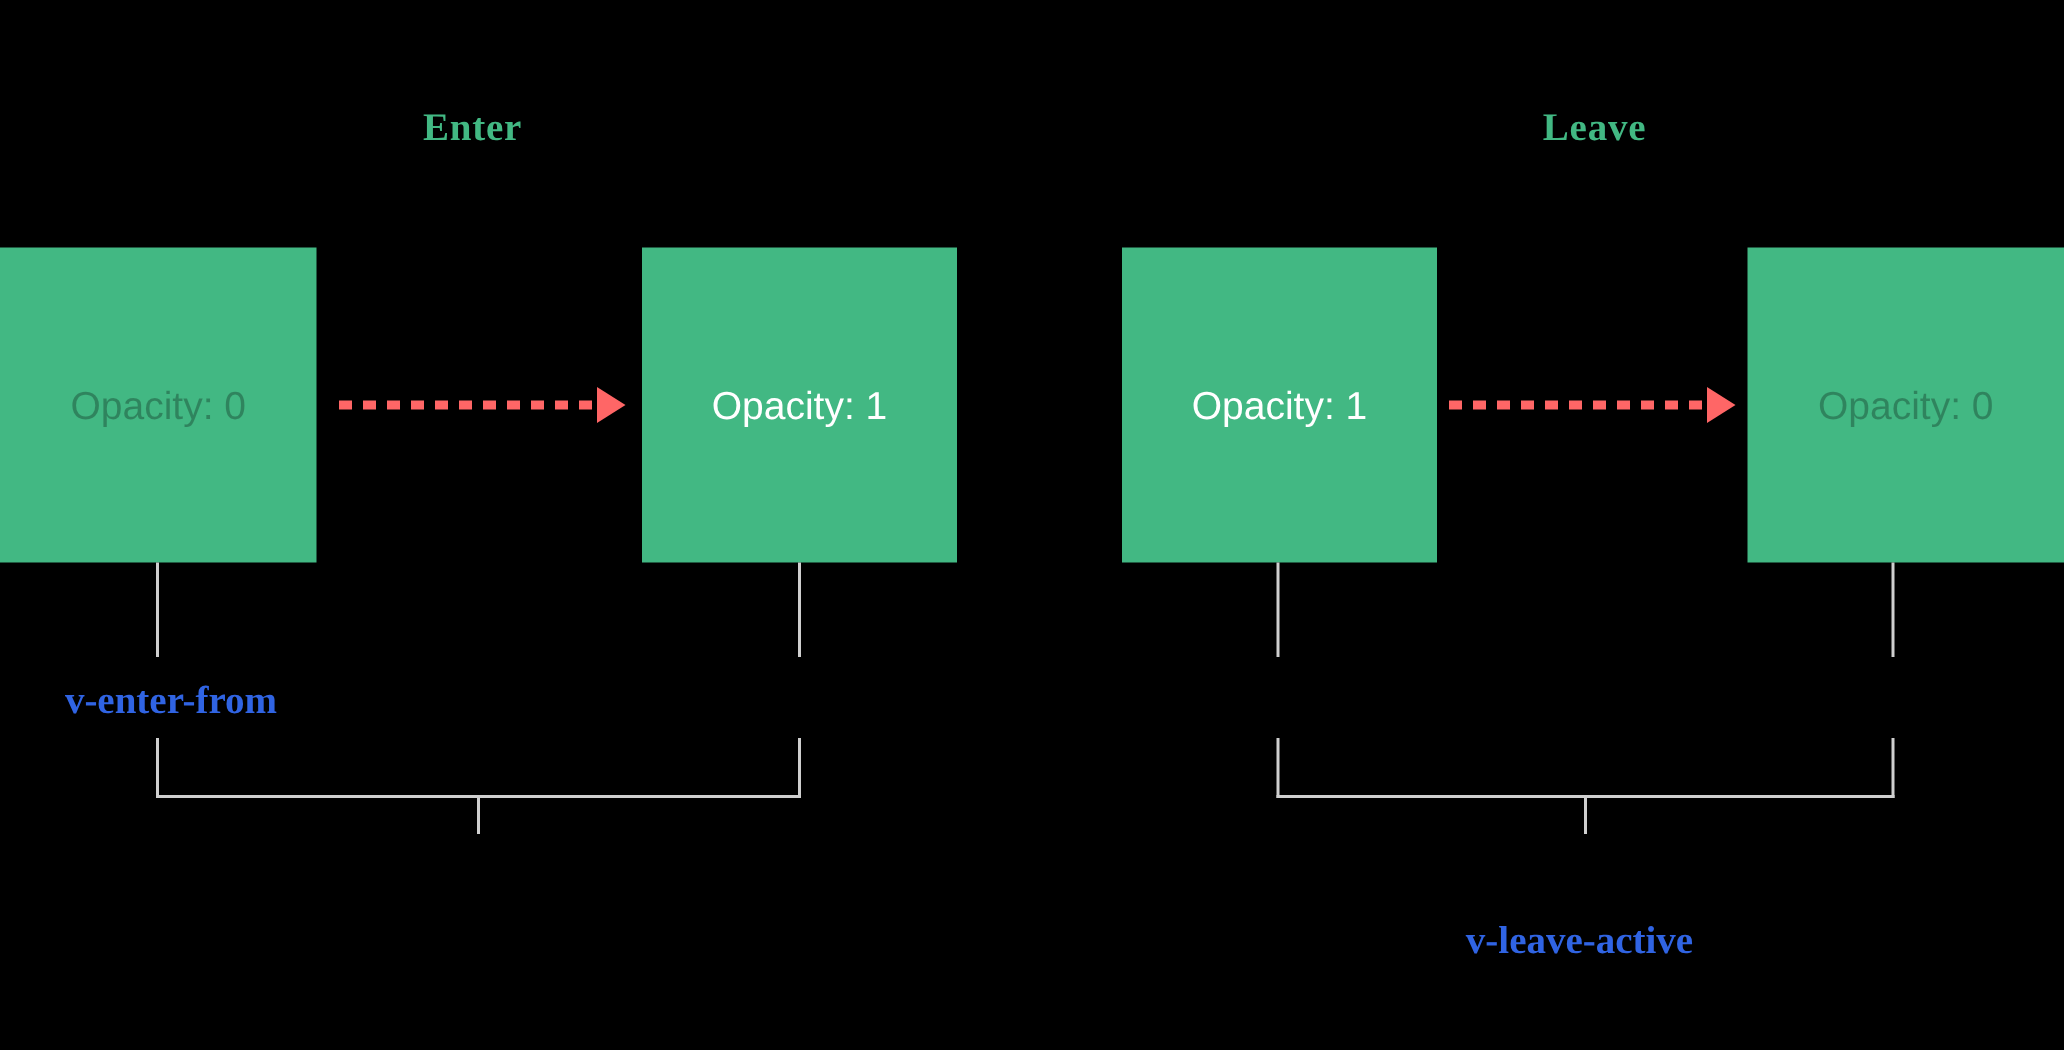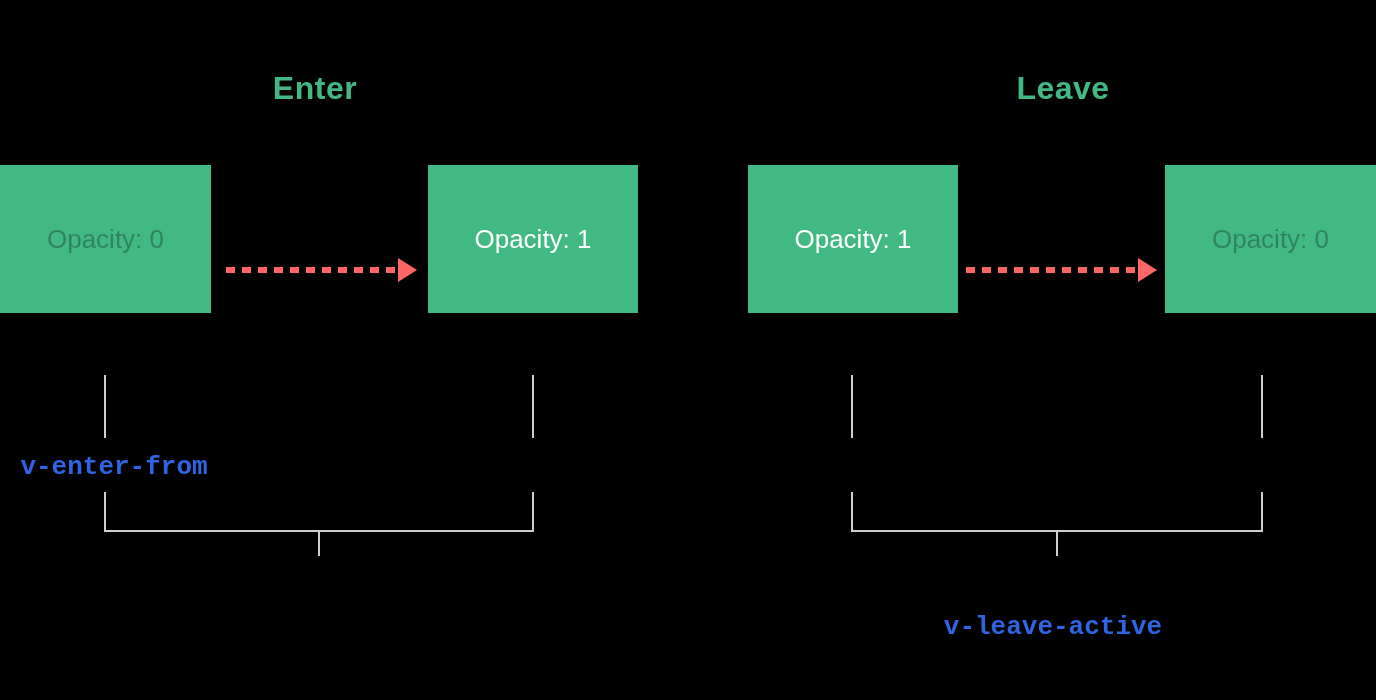--- a/index.html
+++ b/index.html
@@ -13,30 +13,31 @@
     width: 1376px;
     height: 700px;
     background: var(--background, #000000);
     overflow: hidden;
   }
   .section-title {
     position: absolute;
     top: 70px;
     transform: translateX(-50%);
     color: var(--title_green, #42b883);
-    font-size: 32px;
+    font-size: 26px;
     font-weight: 700;
     letter-spacing: 0.5px;
     white-space: nowrap;
+    font-family: Liberation Serif, serif;
   }
   .box {
     position: absolute;
     top: 165px;
     width: 210px;
-    height: 148px;
+    height: 210px;
     background: var(--box_green, #42b883);
     display: flex;
     align-items: center;
     justify-content: center;
     font-size: 26px;
     white-space: nowrap;
   }
   .box .box-text { color: var(--box_text, #ffffff); }
   .box.faded .box-text { color: var(--box_text_faded, rgba(0,0,0,0.25)); }
 
@@ -69,21 +70,21 @@
   .hline {
     position: absolute;
     height: 2px;
     background: var(--connector_gray, #cfcfcf);
   }
 
   .class-label {
     position: absolute;
     transform: translateX(-50%);
     color: var(--label_blue, #3064e3);
-    font-family: Liberation Mono, monospace;
+    font-family: Liberation Serif, serif;
     font-size: 26px;
     font-weight: 700;
     white-space: nowrap;
   }
 </style>
 </head>
 <body>
 
 <div class="diagram">
 

